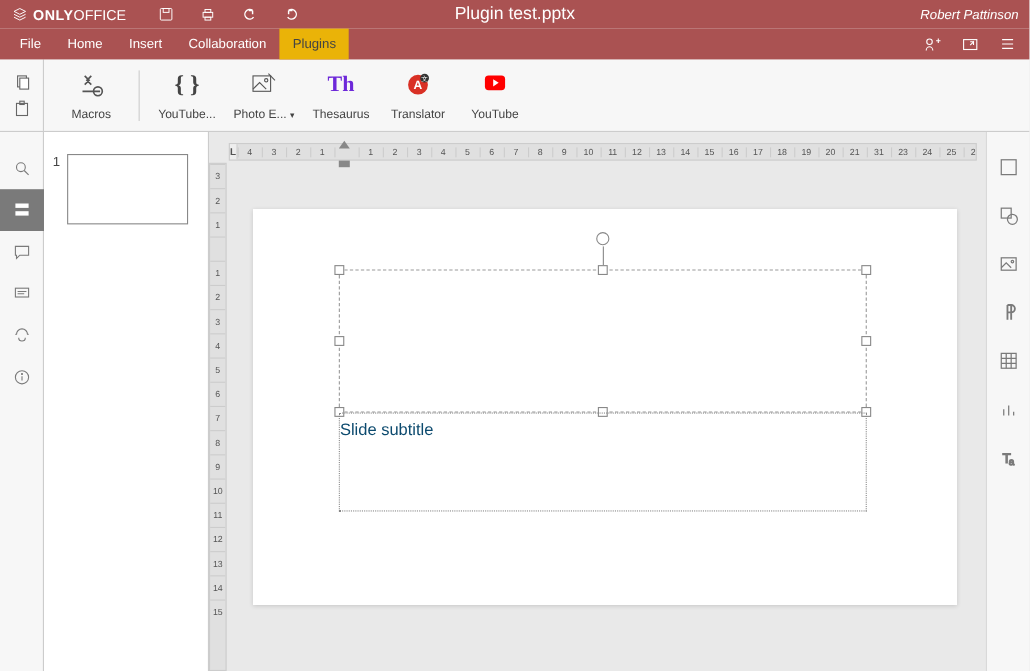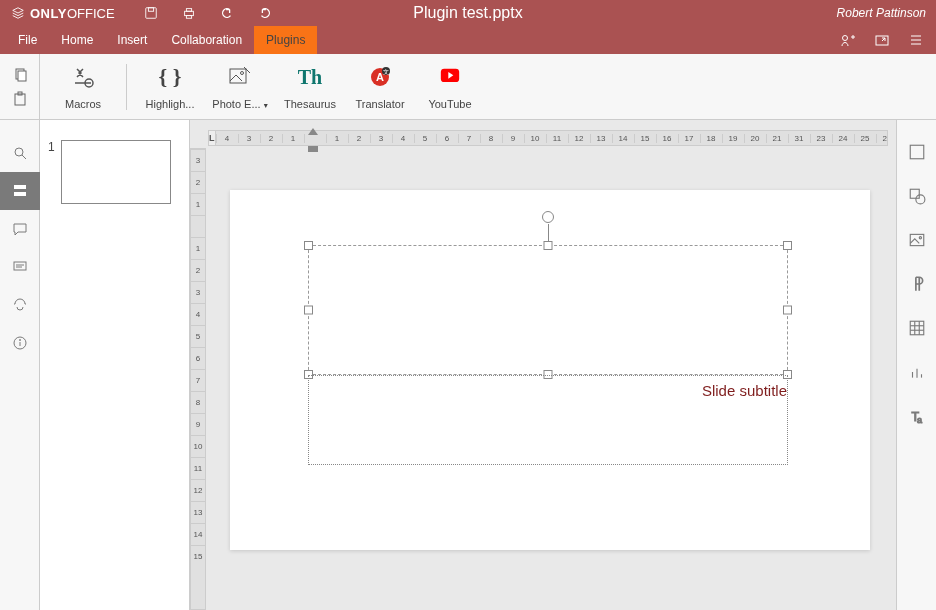--- a/index.html
+++ b/index.html
@@ -42,21 +42,21 @@
   }
   .menubar .tab {
     color: #fff;
     font-size: 12px;
     padding: 0 12px;
     display: flex;
     align-items: center;
     cursor: pointer;
   }
   .menubar .tab.active {
-    background: #f97316;
+    background: #eab308;
     color: #444;
   }
   .menubar .right-icons {
     margin-left: auto;
     display: flex;
     align-items: center;
     gap: 18px;
     padding-right: 12px;
   }
   .menubar .right-icons .tb-icon svg { stroke: #fff; }
@@ -181,24 +181,24 @@
     width: 480px; height: 130px;
     border: 1.5px dashed #999;
   }
   .subtitle-box {
     position: absolute;
     top: 185px; left: 78px;
     width: 480px; height: 90px;
     border: 1px dotted #888;
     display: flex;
     align-items: flex-start;
-    justify-content: flex-end;
+    justify-content: flex-start;
     padding-top: 6px;
     font-size: 15px;
-    color: #7f1d1d;
+    color: #0c4a6e;
   }
   .handle {
     position: absolute;
     width: 9px; height: 9px;
     border: 1px solid #888;
     background: #fff;
   }
   .rot-handle {
     position: absolute;
     width: 12px; height: 12px;
@@ -334,36 +334,36 @@
             <path d="M6 4 L10 8 L6 12 M12 4 L8 8 L12 12 M4 18 L20 18 M18 14 A4 4 0 1 1 18 22 A4 4 0 1 1 18 14" stroke="#555" fill="none" stroke-width="1.5"></path>
           </svg>
         </div>
       <div class="plabel">Macros</div>
     </div>
     <div class="sep"></div>
     <div class="plugin-btn">
       <div class="picon">
           <span style="font-family:Georgia,serif;font-size:22px;font-weight:bold;color:#444">{ }</span>
         </div>
-      <div class="plabel">Highligh...</div>
+      <div class="plabel">YouTube...</div>
     </div>
     <div class="plugin-btn">
       <div class="picon">
           <svg viewBox="0 0 24 24" width="24" height="24">
             <rect x="2" y="4" width="16" height="14" stroke="#555" fill="none"></rect>
             <polyline points="2,16 8,10 14,16" stroke="#555" fill="none"></polyline>
             <circle cx="14" cy="8" r="1.5" stroke="#555" fill="none"></circle>
             <path d="M16 2 L22 8" stroke="#555"></path>
           </svg>
         </div>
       <div class="plabel"><span>Photo E...</span> <span style="font-size:8px">▾</span></div>
     </div>
     <div class="plugin-btn">
       <div class="picon">
-          <span style="font-family:Georgia,serif;font-size:20px;font-weight:bold;color:#0f766e">Th</span>
+          <span style="font-family:Georgia,serif;font-size:20px;font-weight:bold;color:#6d28d9">Th</span>
         </div>
       <div class="plabel">Thesaurus</div>
     </div>
     <div class="plugin-btn">
       <div class="picon">
           <svg viewBox="0 0 24 24" width="24" height="24">
             <circle cx="12" cy="12" r="9" fill="#d93025"></circle>
             <text x="12" y="16" text-anchor="middle" font-size="11" fill="#fff" font-weight="bold">A</text>
             <circle cx="18" cy="6" r="4" fill="#333"></circle>
             <text x="18" y="9" text-anchor="middle" font-size="6" fill="#fff">文</text>

